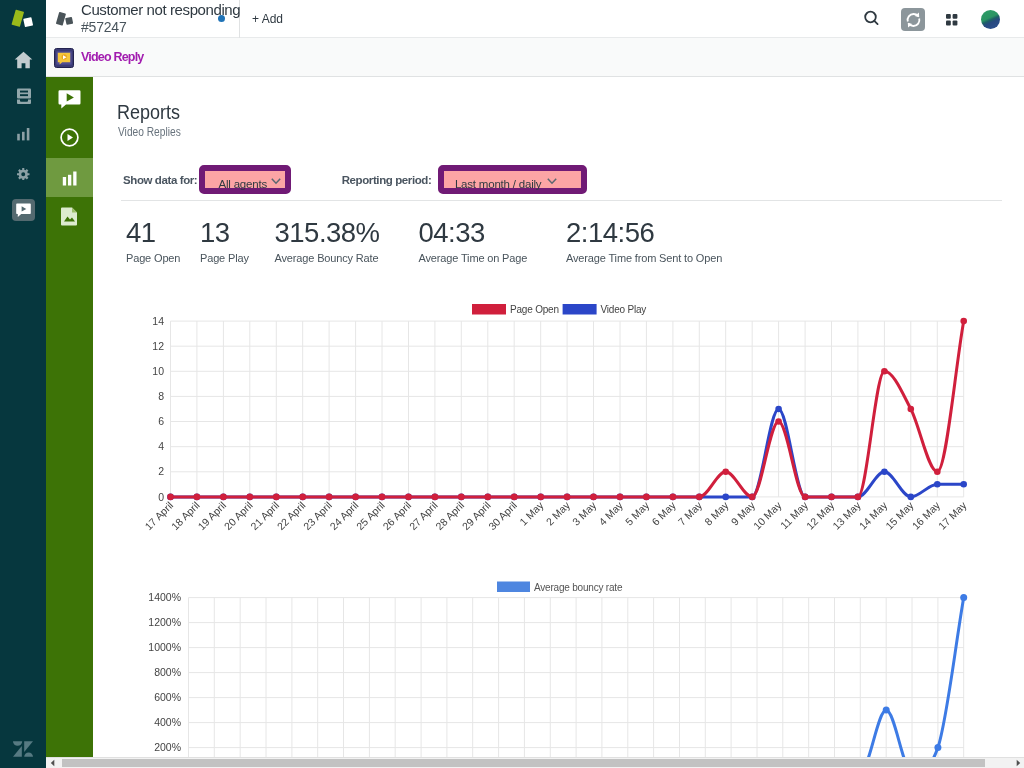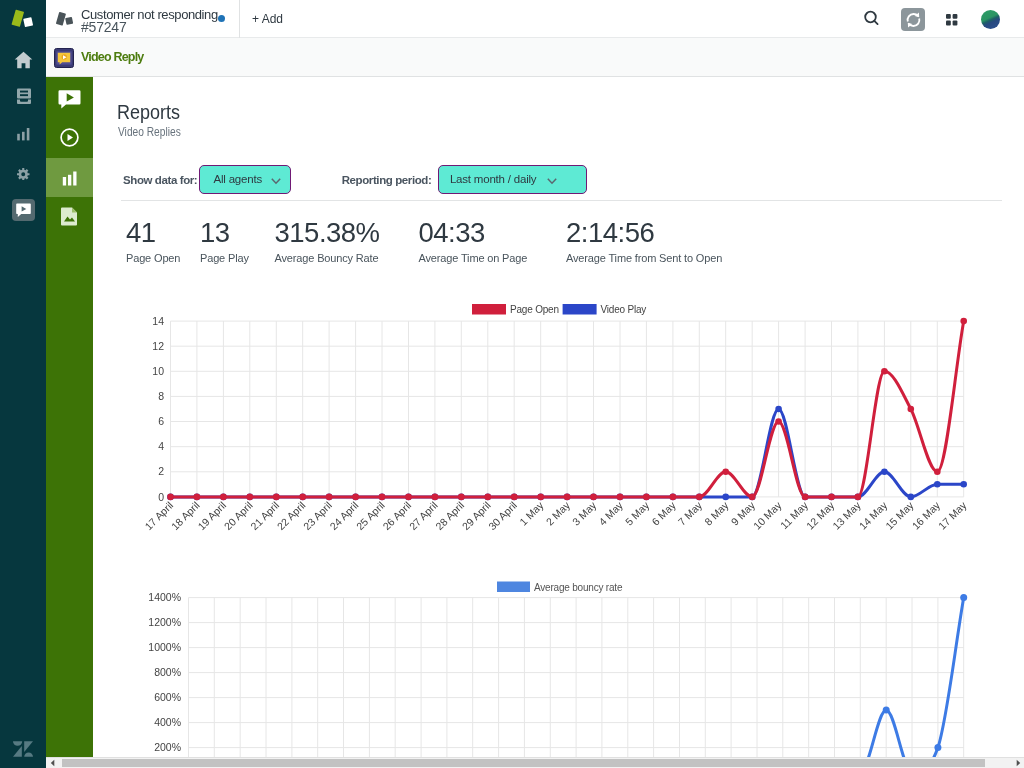--- a/index.html
+++ b/index.html
@@ -2,29 +2,29 @@
 <html><head><meta charset="utf-8"><style>
 * { margin:0; padding:0; box-sizing:border-box; }
 html,body { width:1024px; height:768px; overflow:hidden; font-family:"Liberation Sans",sans-serif; background:#fff; }
 .abs { position:absolute; }
 #darkbar { left:0; top:0; width:46px; height:768px; background:#06373e; }
 #greenbar { left:46px; top:77px; width:47px; height:680px; background:#3d7306; }
 #greenhl { left:46px; top:158px; width:47px; height:38.5px; background:#6f9a40; }
 #topbar { left:46px; top:0; width:978px; height:38px; background:#fff; border-bottom:1px solid #e8eaeb; }
 #tabsep { left:239px; top:0; width:1px; height:38px; background:#e0e2e3; }
 #vrrow { left:46px; top:38px; width:978px; height:39px; background:#f9fafa; border-bottom:1px solid #e0e2e3; }
-.tabtitle { left:81px; top:7px; font-size:13px; letter-spacing:-0.4px; color:#2f3941; }
+.tabtitle { left:81px; top:1px; font-size:15px; letter-spacing:-0.4px; color:#2f3941; }
 .tabid { left:81px; top:19px; font-size:14px; letter-spacing:-0.2px; color:#49545c; }
 #bluedot { left:217.5px; top:15.1px; width:7px; height:7px; border-radius:50%; background:#1f73b7; }
 #addbtn { left:252px; top:12px; font-size:12px; color:#2f3941; }
-#vrtitle { left:81px; top:50px; font-size:12.5px; font-weight:bold; letter-spacing:-0.8px; color:#4d7c0f; }
+#vrtitle { left:81px; top:50px; font-size:12.5px; font-weight:bold; letter-spacing:-0.8px; color:#a21caf; }
 #h1 { left:117px; top:100.5px; font-size:20px; color:#2f3941; transform:scaleX(0.9); transform-origin:0 0; }
 #h2 { left:117.5px; top:124.5px; font-size:12px; color:#68737d; transform:scaleX(0.85); transform-origin:0 0; }
 .lbl { font-size:11.5px; font-weight:bold; letter-spacing:-0.4px; color:#4a5560; }
-.dd { position:absolute; height:29px; border:1px solid #701a75; border-radius:5px; background:#5eead4; font-size:11.5px; letter-spacing:-0.2px; color:#2f3941; line-height:27px; }
+.dd { position:absolute; height:29px; border:6px solid #701a75; border-radius:5px; background:#fca5a5; font-size:11.5px; letter-spacing:-0.2px; color:#2f3941; line-height:27px; }
 #hr { left:121px; top:199.5px; width:881px; height:1px; background:#e2e4e5; }
 .num { position:absolute; font-size:27.5px; color:#2f3941; letter-spacing:-0.5px;text-align:center; }
 .slbl { position:absolute; font-size:11px; letter-spacing:-0.15px; color:#49545c; }
 #sbar { left:46px; top:757px; width:978px; height:11px; background:#f2f2f2; border-top:1px solid #e0e0e0; }
 #sthumb { left:62px; top:759px; width:923px; height:8px; background:#c2c2c2; }
 </style></head>
 <body>
 <div class="abs" id="topbar"></div>
 <div class="abs" id="vrrow"></div>
 <div class="abs" id="darkbar"></div>

